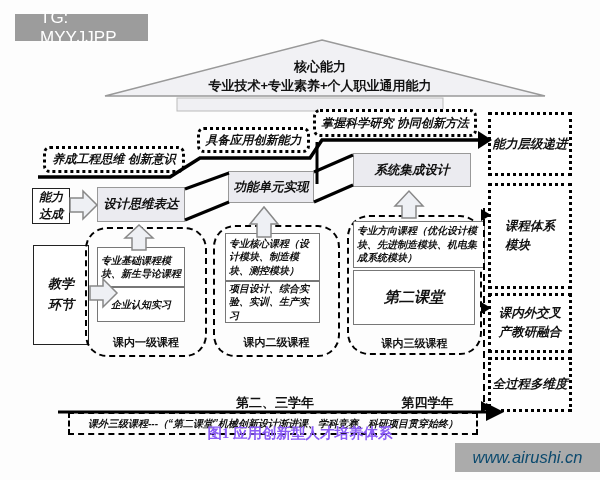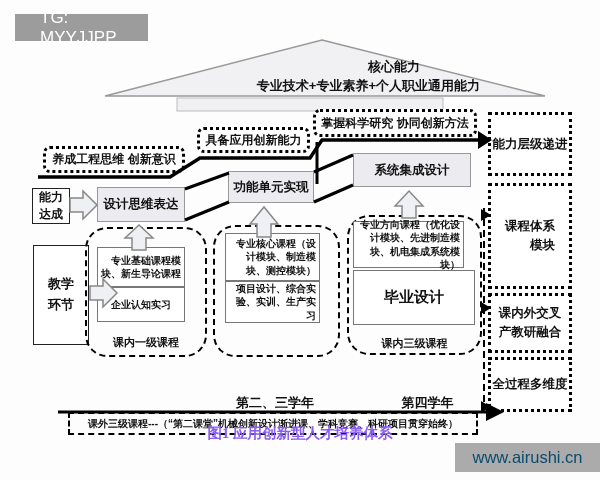--- a/index.html
+++ b/index.html
@@ -1,33 +1,33 @@
 <!DOCTYPE html>
 <html><head>
 <meta charset="utf-8">
 <style>
   html,body{margin:0;padding:0;background:#fff;}
   .stage{position:relative;width:600px;height:480px;background:#fdfdfd;overflow:hidden;
          font-family:"Liberation Sans","DejaVu Sans",sans-serif;color:#111;}
   .abs{position:absolute;box-sizing:border-box;}
-  .center{display:flex;align-items:center;justify-content:center;text-align:right;}
+  .center{display:flex;align-items:center;justify-content:center;text-align:left;font-style:italic;}
   .pre{white-space:pre-line;}
   .badge{background:#9c9c9c;color:#fff;font-size:17px;display:flex;align-items:center;padding-left:25px;}
   .capbox{border:3px dotted #000;border-radius:7px;background:#fff;font-weight:bold;font-size:12px;white-space:nowrap;}
   .graybox{background:#ebebf0;border:1px solid #999;font-weight:bold;font-size:12.5px;}
   .solidbox{border:1.5px solid #222;background:#fff;font-weight:bold;}
   .dashround{border:2.5px dashed #000;border-radius:22px;background:transparent;}
   .modbox{border:1px solid #777;background:#fff;font-weight:bold;font-size:10px;line-height:1.35;padding:1px 3px;}
   .grouplbl{font-weight:bold;font-size:11px;text-align:center;}
   .dotcol{border:3px dotted #000;background:#fff;font-weight:bold;font-size:12.5px;line-height:1.5;}
   .dashbar{border:2.5px dashed #000;background:transparent;font-weight:bold;font-size:10px;white-space:nowrap;margin-top:48px;}
   .yearlbl{font-weight:bold;font-size:13px;text-align:center;}
   .captionlbl{font-family:"Liberation Serif","DejaVu Serif",serif;font-weight:bold;font-size:14.5px;text-align:center;color:#8b5cf6;}
   .wm{background:#ababab;color:#0c4a6e;font-size:16.5px;}
-  .rooftext{font-weight:bold;text-align:right;}
+  .rooftext{font-weight:bold;text-align:center;}
   svg{position:absolute;left:0;top:0;pointer-events:none;}
 </style>
 </head>
 <body>
 
 <div class="stage">
 
   <svg width="600" height="480">
     <polygon points="322,40 545,96 105,96" fill="#f1f1f4" stroke="#999" stroke-width="1.5"></polygon>
     <rect x="177" y="98" width="266" height="13" fill="#f0f0f3" stroke="#bbb" stroke-width="1"></rect>
@@ -54,24 +54,25 @@
 环节</div>
 
   <div class="abs dashround" style="left:85px;top:227px;width:122px;height:130px;"></div>
   <div class="abs center modbox" style="left:97px;top:247px;width:88px;height:40px;">专业基础课程模块、新生导论课程</div>
   <div class="abs center modbox" style="left:97px;top:287px;width:88px;height:35px;">企业认知实习</div>
   <div class="abs grouplbl" style="left:85px;top:335px;width:122px;">课内一级课程</div>
 
   <div class="abs dashround" style="left:213px;top:225px;width:127px;height:132px;"></div>
   <div class="abs center modbox" style="left:225px;top:233px;width:95px;height:48px;">专业核心课程（设计模块、制造模块、测控模块）</div>
   <div class="abs center modbox" style="left:225px;top:281px;width:95px;height:42px;">项目设计、综合实验、实训、生产实习</div>
+  <div class="abs grouplbl" style="left:213px;top:335px;width:127px;">课内二级课程</div>
 
   <div class="abs dashround" style="left:347px;top:215px;width:135px;height:140px;"></div>
-  <div class="abs center modbox" style="left:353px;top:221px;width:111px;height:47px;">专业方向课程（优化设计模块、先进制造模块、机电集成系统模块）</div>
-  <div class="abs center modbox" style="left:353px;top:270px;width:122px;height:55px;font-size:15px;">毕业设计</div>
+  <div class="abs center modbox" style="left:353px;top:221px;width:132px;height:47px;">专业方向课程（优化设计模块、先进制造模块、机电集成系统模块）</div>
+  <div class="abs center modbox" style="left:353px;top:270px;width:122px;height:55px;font-size:15px;">第二课堂</div>
   <div class="abs grouplbl" style="left:347px;top:336px;width:135px;">课内三级课程</div>
 
   <div class="abs center dashbar" style="left:68px;top:364px;width:410px;height:23px;">课外三级课程---（“第二课堂”机械创新设计渐进课、学科竞赛、科研项目贯穿始终）</div>
 
   <div class="abs yearlbl" style="left:225px;top:394px;width:100px;">第二、三学年</div>
   <div class="abs yearlbl" style="left:385px;top:394px;width:85px;">第四学年</div>
 
   <div class="abs center dotcol" style="left:488px;top:112px;width:84px;height:64px;">能力层级递进</div>
   <div class="abs center dotcol pre" style="left:488px;top:183px;width:84px;height:106px;">课程体系
 模块</div>

